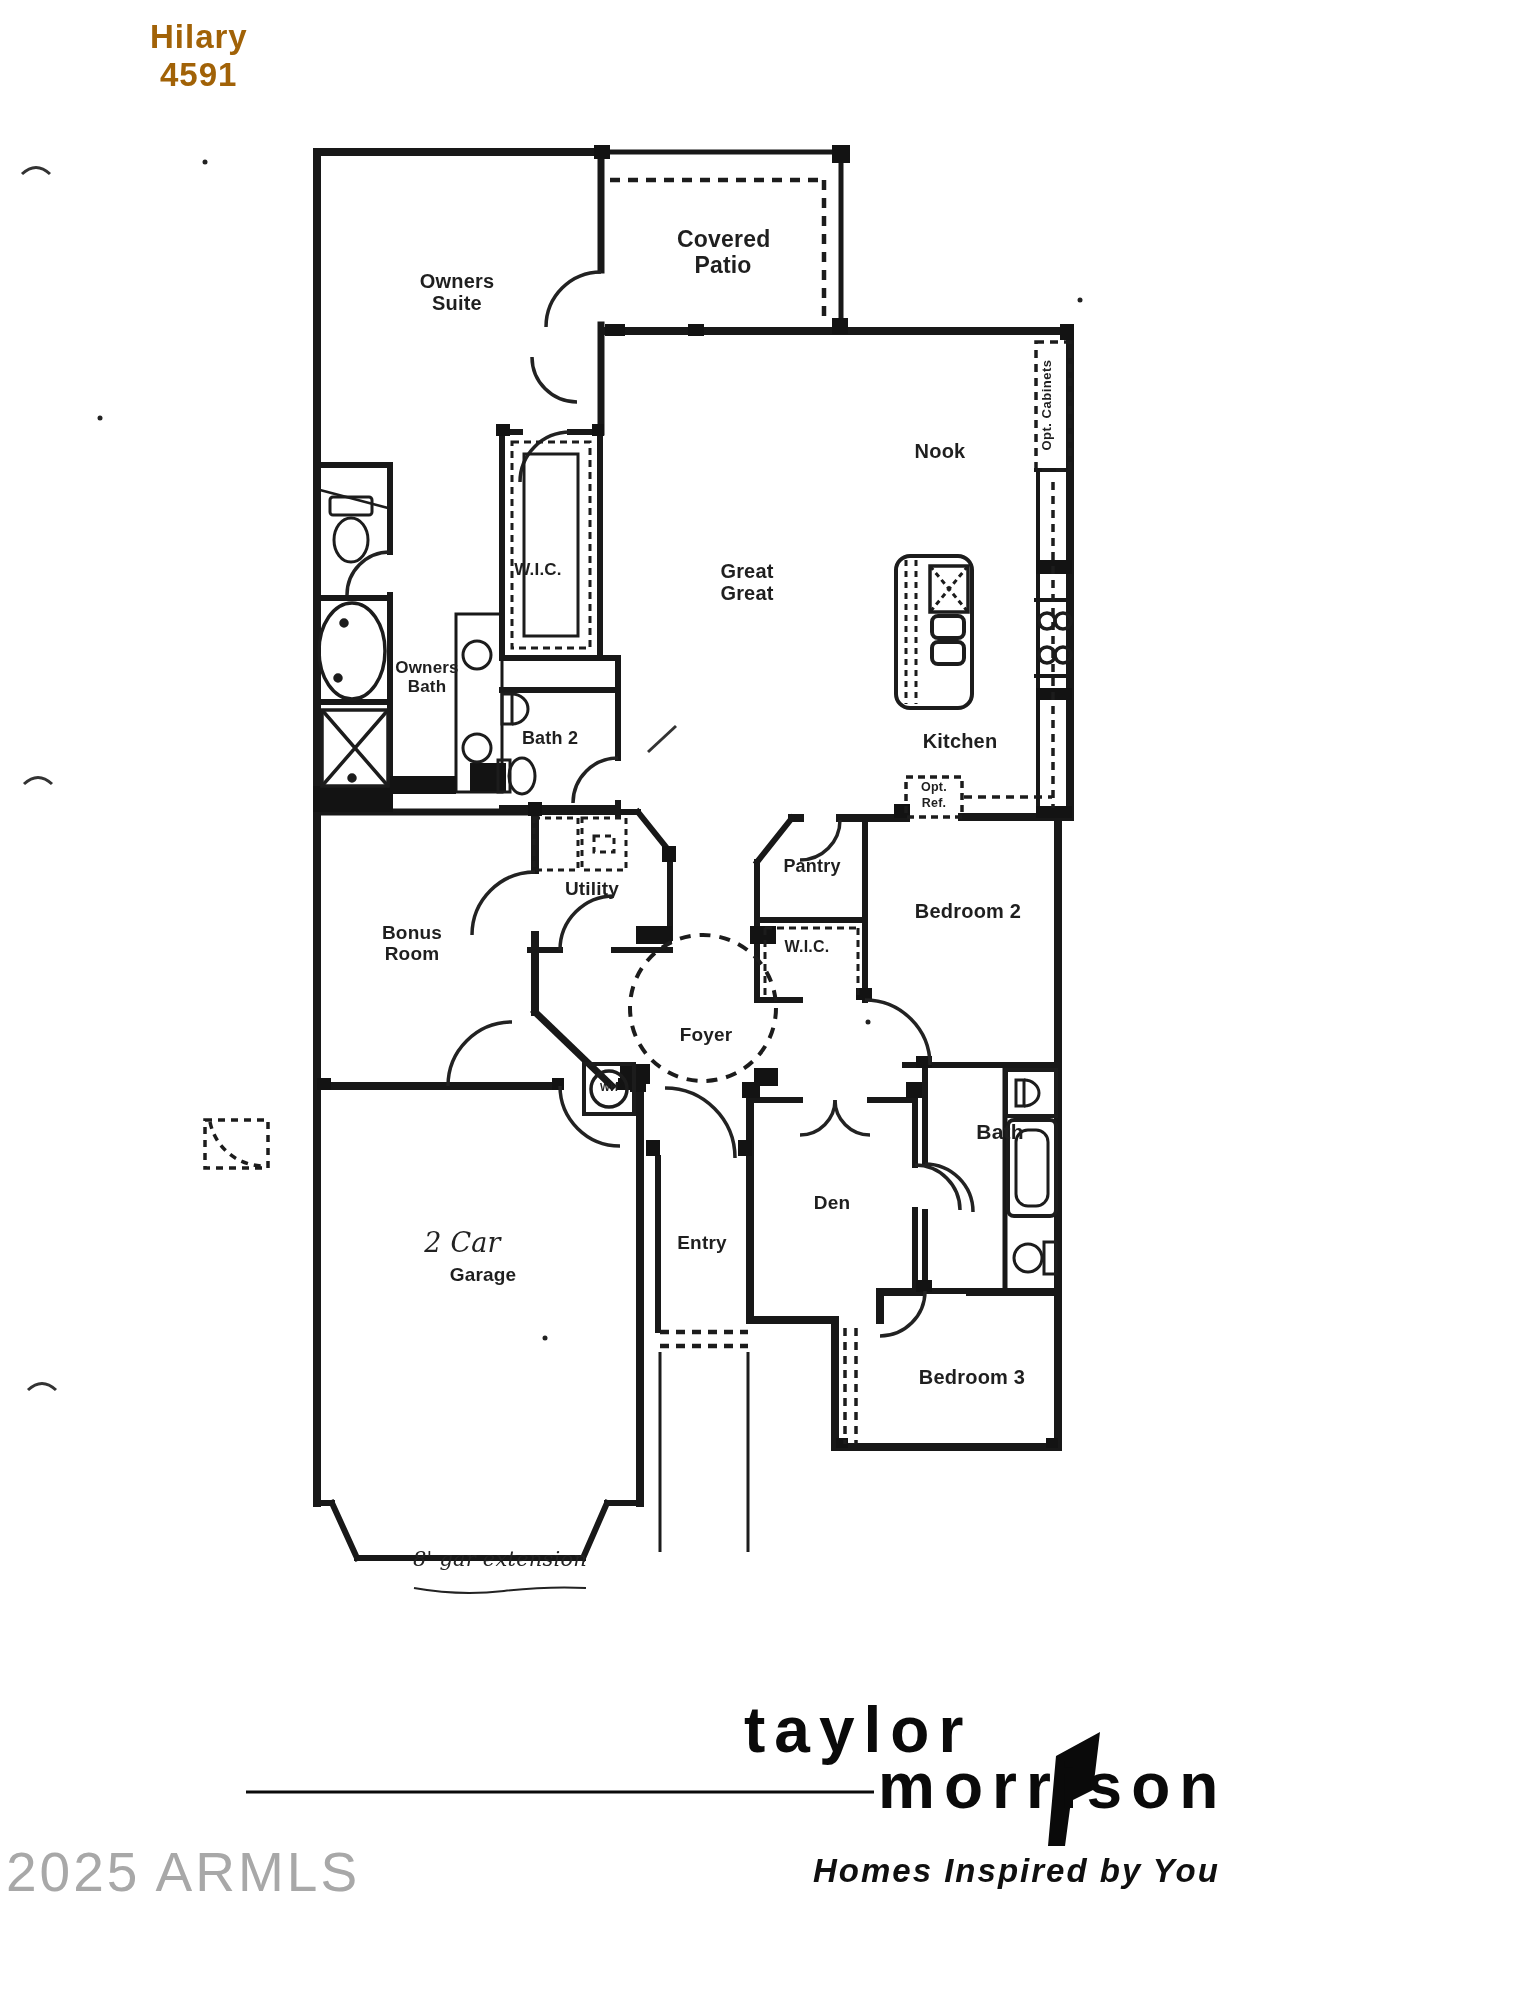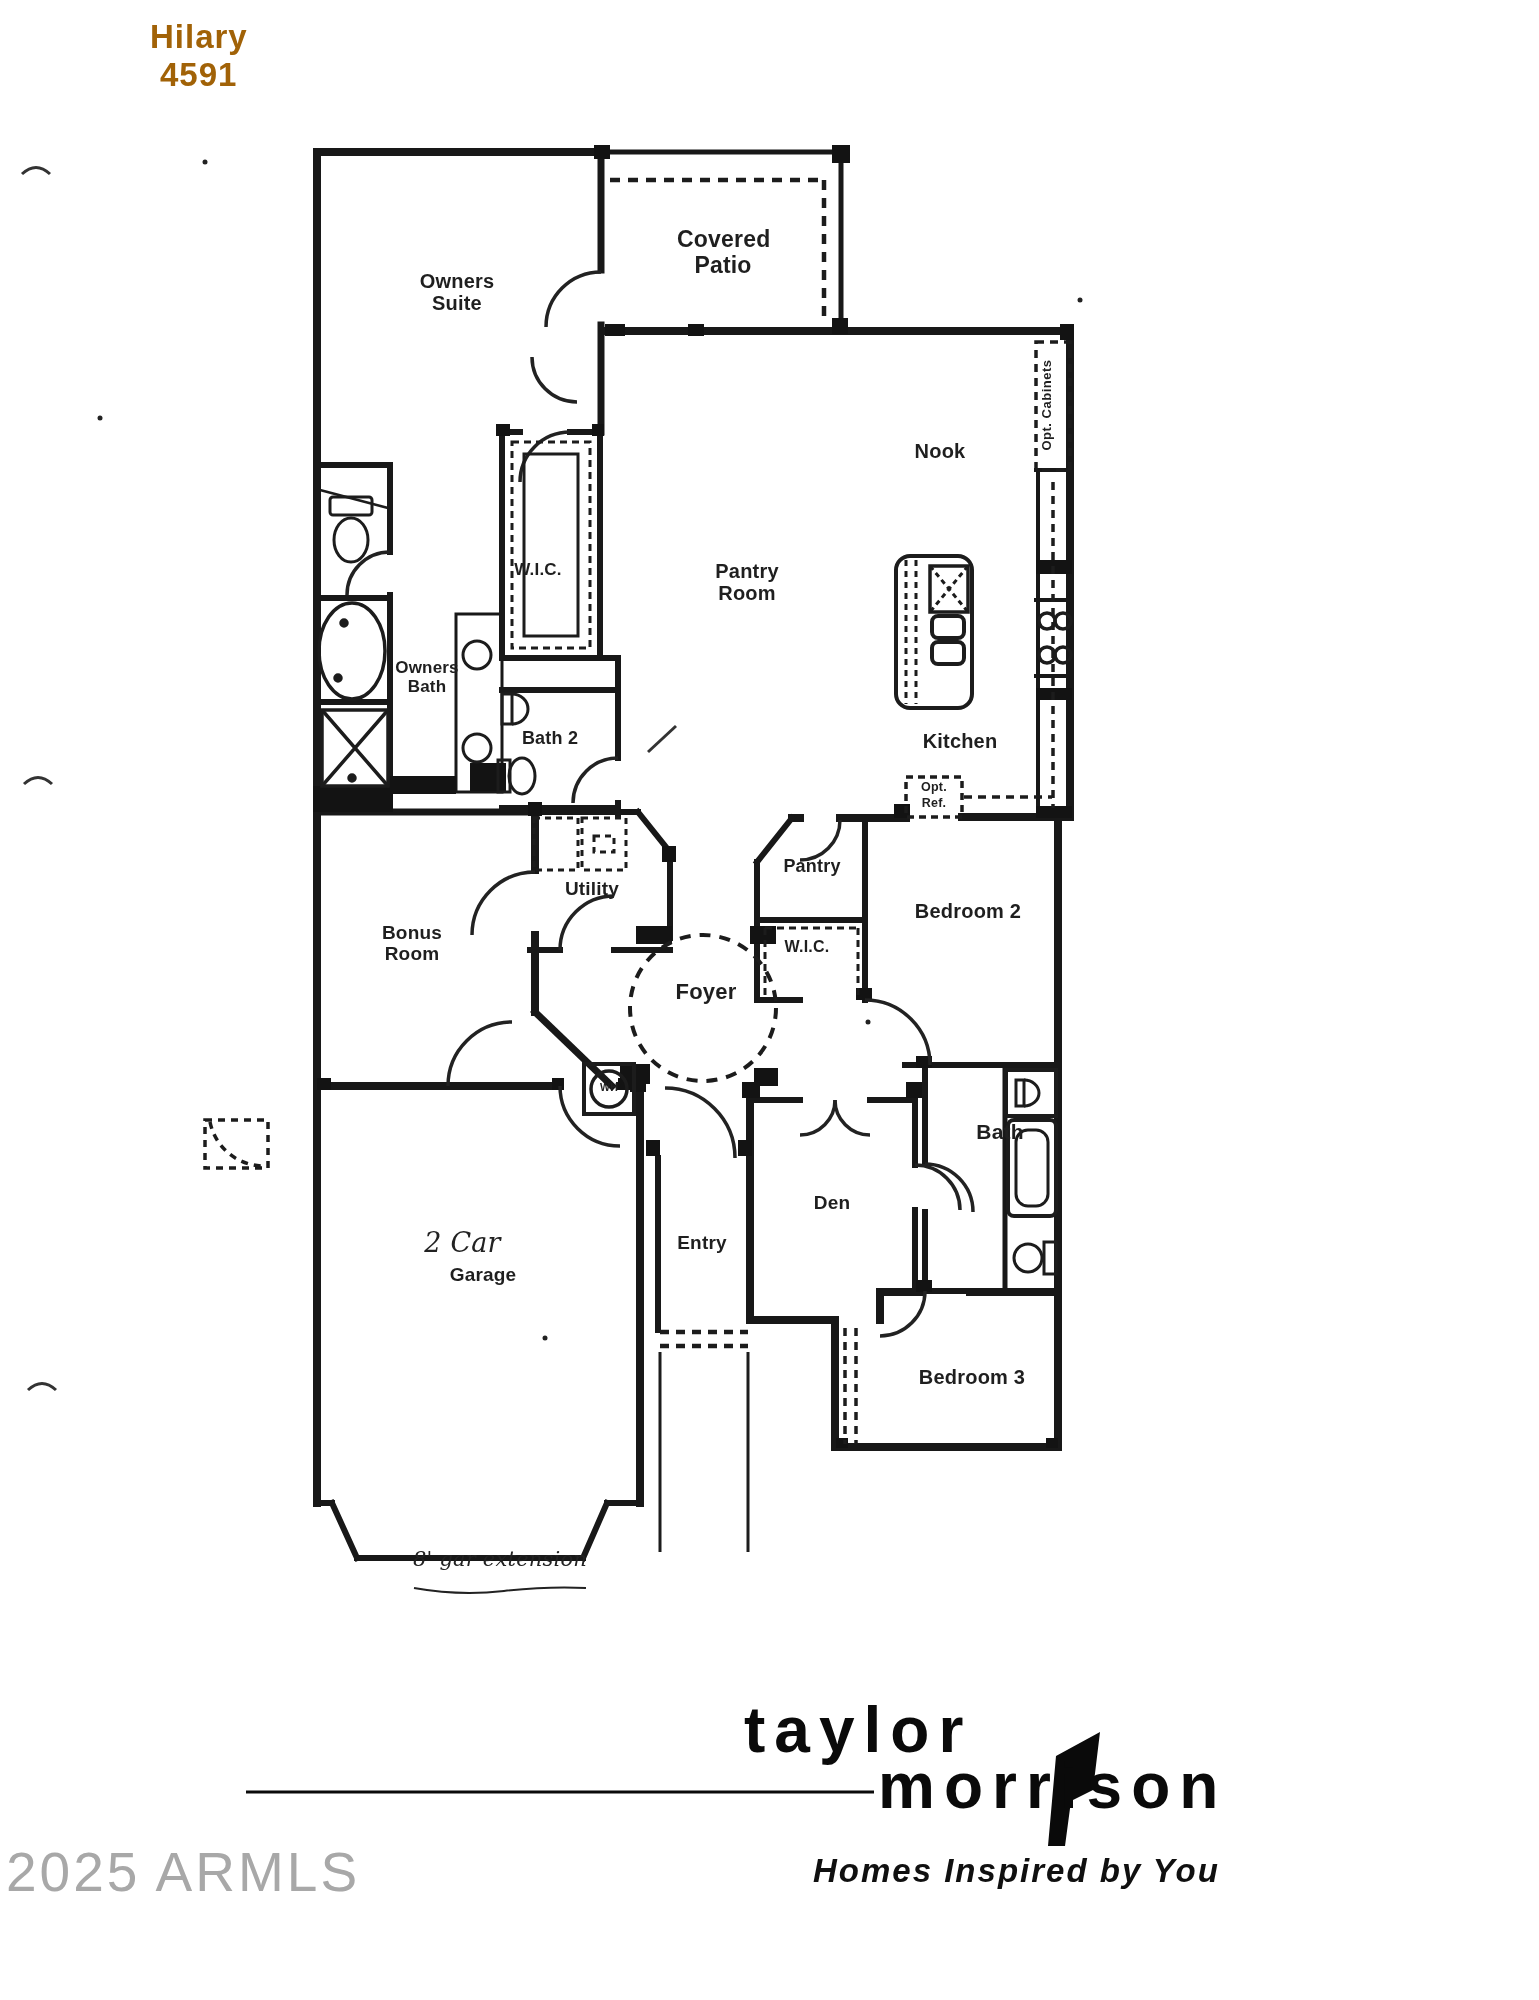--- a/index.html
+++ b/index.html
@@ -249,31 +249,31 @@
       <circle cx="1080" cy="300" r="2.5" fill="#222" stroke="none"></circle>
     </g>
   </svg>
 
   <div class="title-line" style="left:150px;top:18px;">Hilary</div>
   <div class="title-line" style="left:160px;top:56px;">4591</div>
 
   <div class="lbl" style="left:411px;top:270px;width:92px;font-size:20px;">Owners Suite</div>
   <div class="lbl" style="left:677px;top:227px;width:92px;font-size:23px;">Covered Patio</div>
   <div class="lbl" style="left:895px;top:440px;width:90px;font-size:20px;">Nook</div>
-  <div class="lbl" style="left:707px;top:560px;width:80px;font-size:20px;">Pantry Room</div>
+  <div class="lbl" style="left:707px;top:560px;width:80px;font-size:20px;">Great Great</div>
   <div class="lbl" style="left:905px;top:730px;width:110px;font-size:20px;">Kitchen</div>
   <div class="lbl" style="left:498px;top:560px;width:80px;font-size:17px;">W.I.C.</div>
   <div class="lbl" style="left:388px;top:658px;width:78px;font-size:17px;">Owners Bath</div>
   <div class="lbl" style="left:505px;top:728px;width:90px;font-size:18px;">Bath 2</div>
   <div class="lbl" style="left:547px;top:878px;width:90px;font-size:19px;">Utility</div>
   <div class="lbl" style="left:373px;top:922px;width:78px;font-size:19px;">Bonus Room</div>
   <div class="lbl" style="left:767px;top:856px;width:90px;font-size:18px;">Pantry</div>
   <div class="lbl" style="left:767px;top:938px;width:80px;font-size:16px;">W.I.C.</div>
   <div class="lbl" style="left:898px;top:900px;width:140px;font-size:20px;">Bedroom 2</div>
-  <div class="lbl" style="left:661px;top:980px;width:90px;font-size:22px;">Foyer</div>
+  <div class="lbl" style="left:661px;top:1024px;width:90px;font-size:19px;">Foyer</div>
   <div class="lbl" style="left:965px;top:1120px;width:70px;font-size:21px;">Bath</div>
   <div class="lbl" style="left:662px;top:1232px;width:80px;font-size:19px;">Entry</div>
   <div class="lbl" style="left:797px;top:1192px;width:70px;font-size:19px;">Den</div>
   <div class="lbl" style="left:897px;top:1366px;width:150px;font-size:20px;">Bedroom 3</div>
   <div class="lbl handwrite" style="left:400px;top:1228px;width:125px;font-size:27px;">2 Car</div>
   <div class="lbl" style="left:433px;top:1264px;width:100px;font-size:19px;">Garage</div>
 
   <div class="lbl vertical" style="left:1040px;top:470px;width:130px;font-size:13px;letter-spacing:.5px;">Opt. Cabinets</div>
   <div class="lbl" style="left:912px;top:780px;width:44px;font-size:12.5px;line-height:1.25;">Opt. Ref.</div>
   <div class="lbl" style="left:596px;top:1082px;width:26px;font-size:10.5px;">WH</div>

